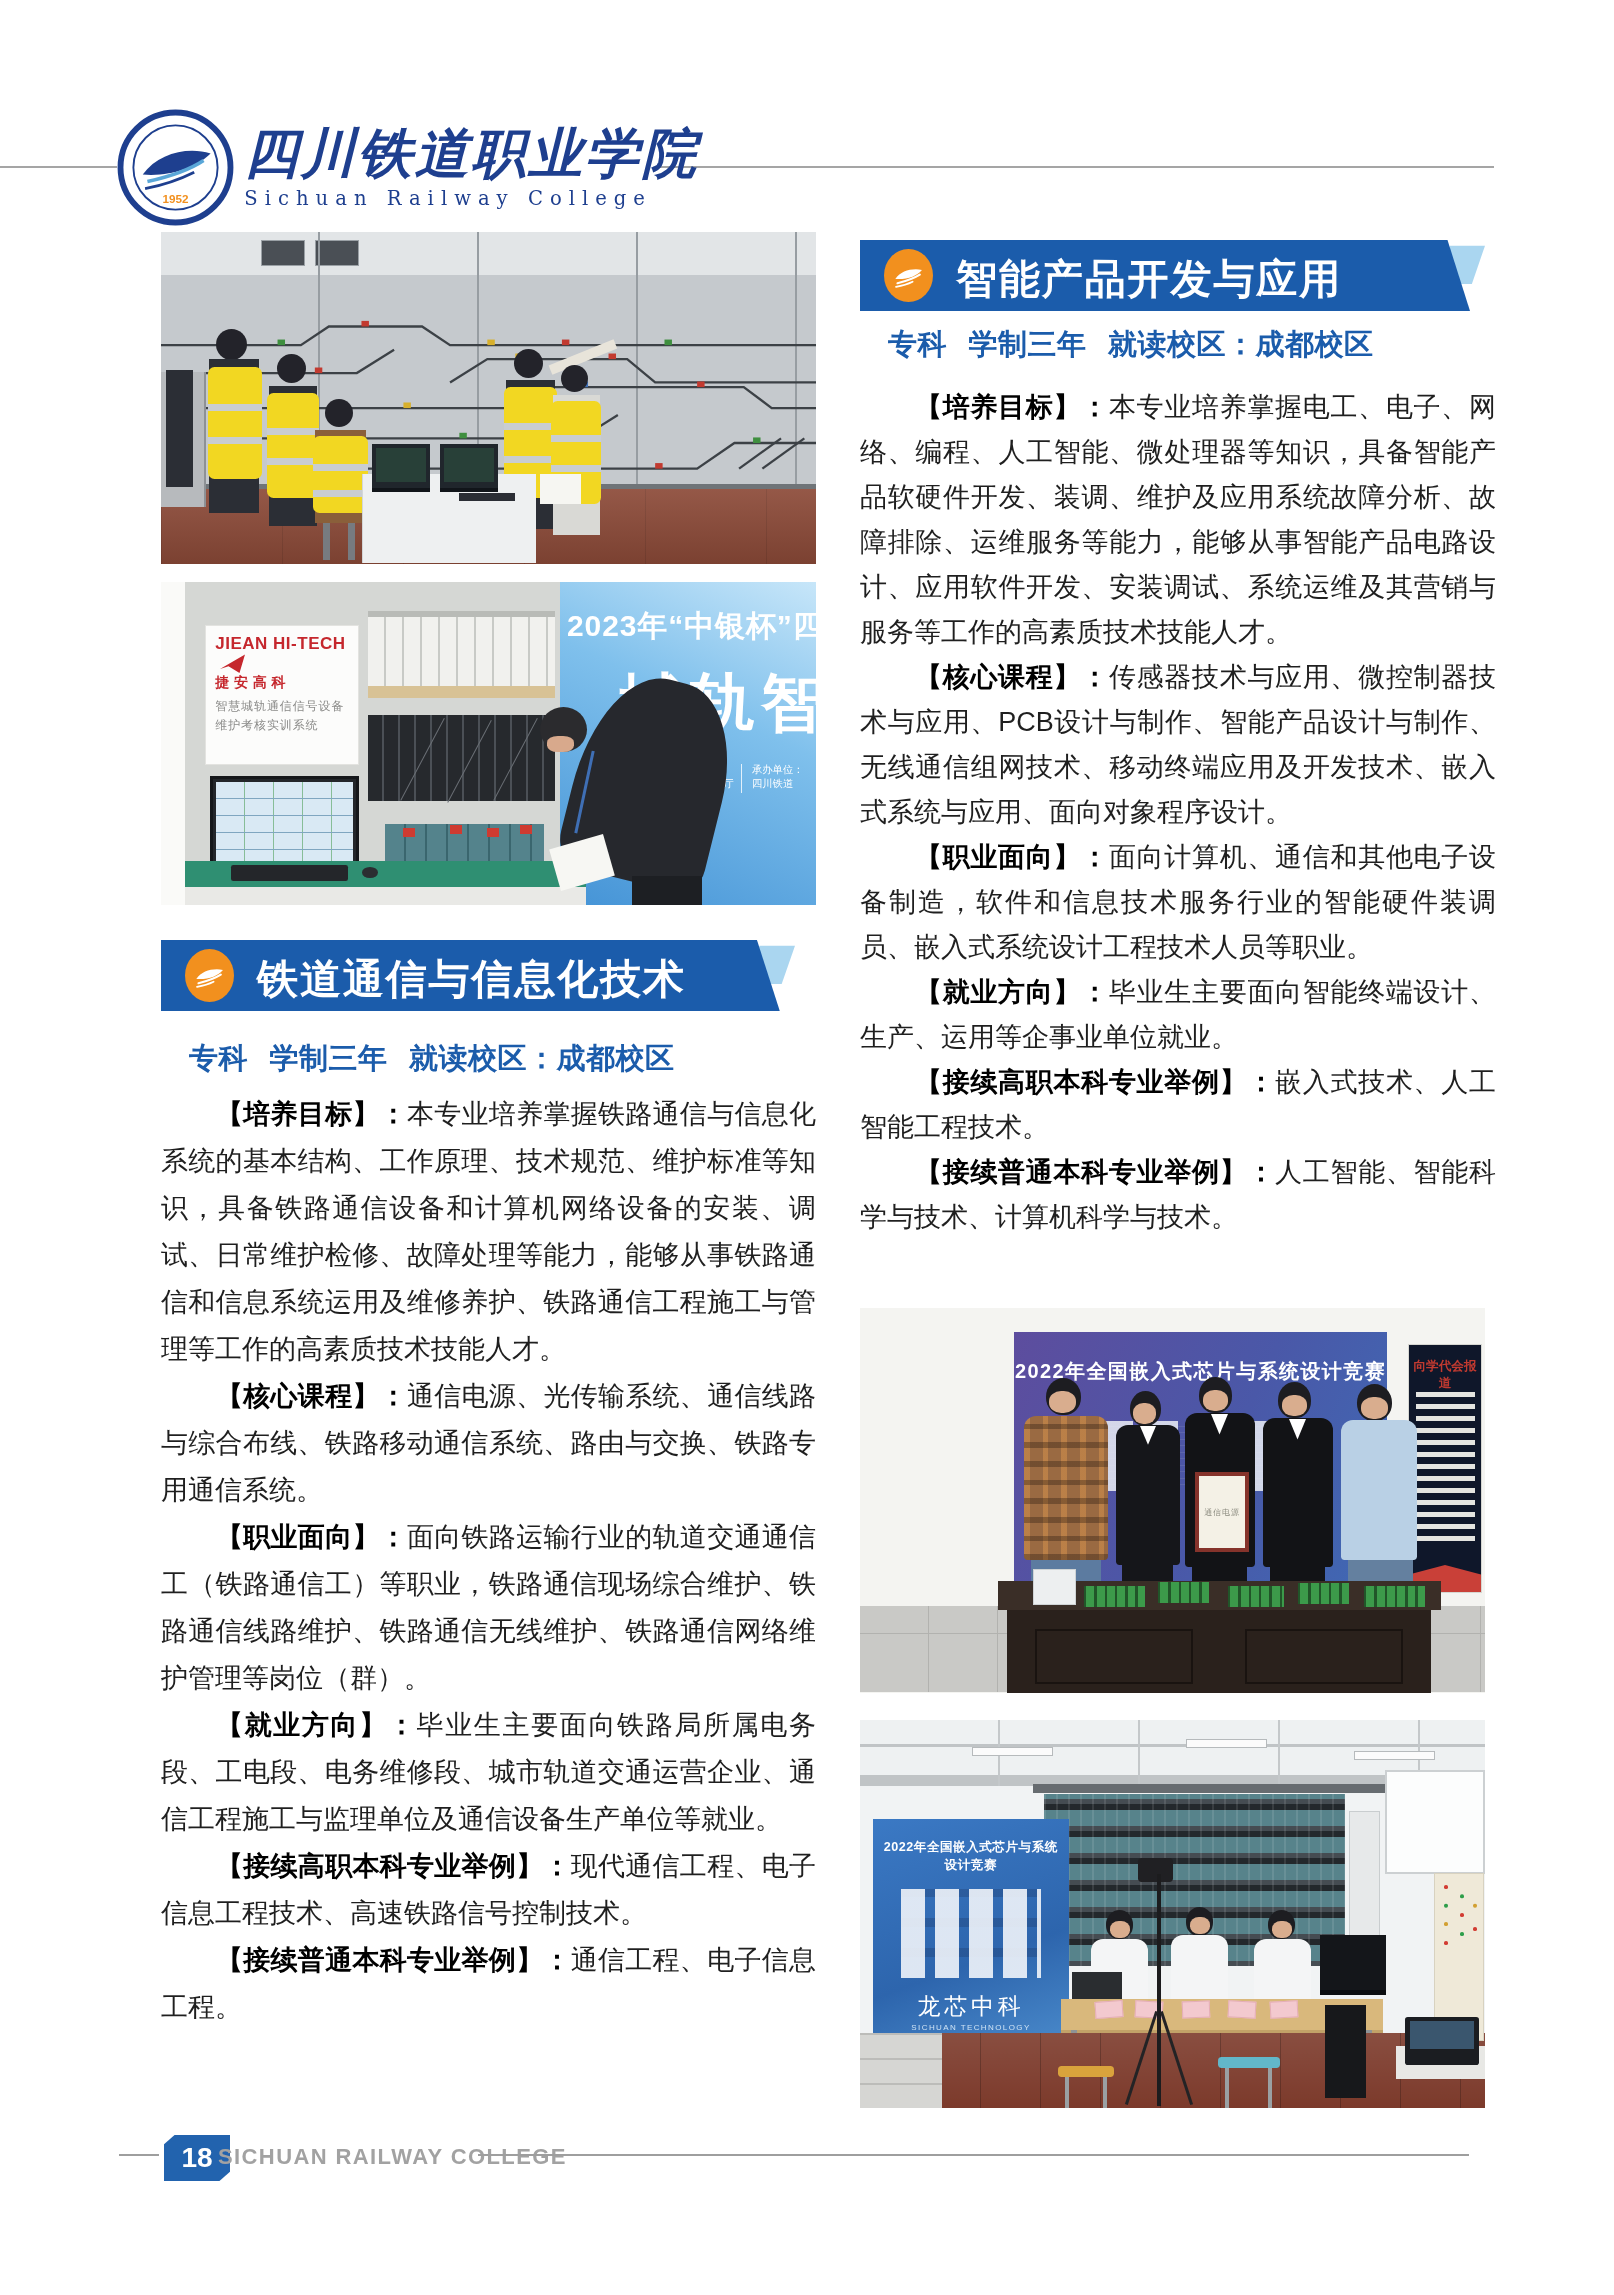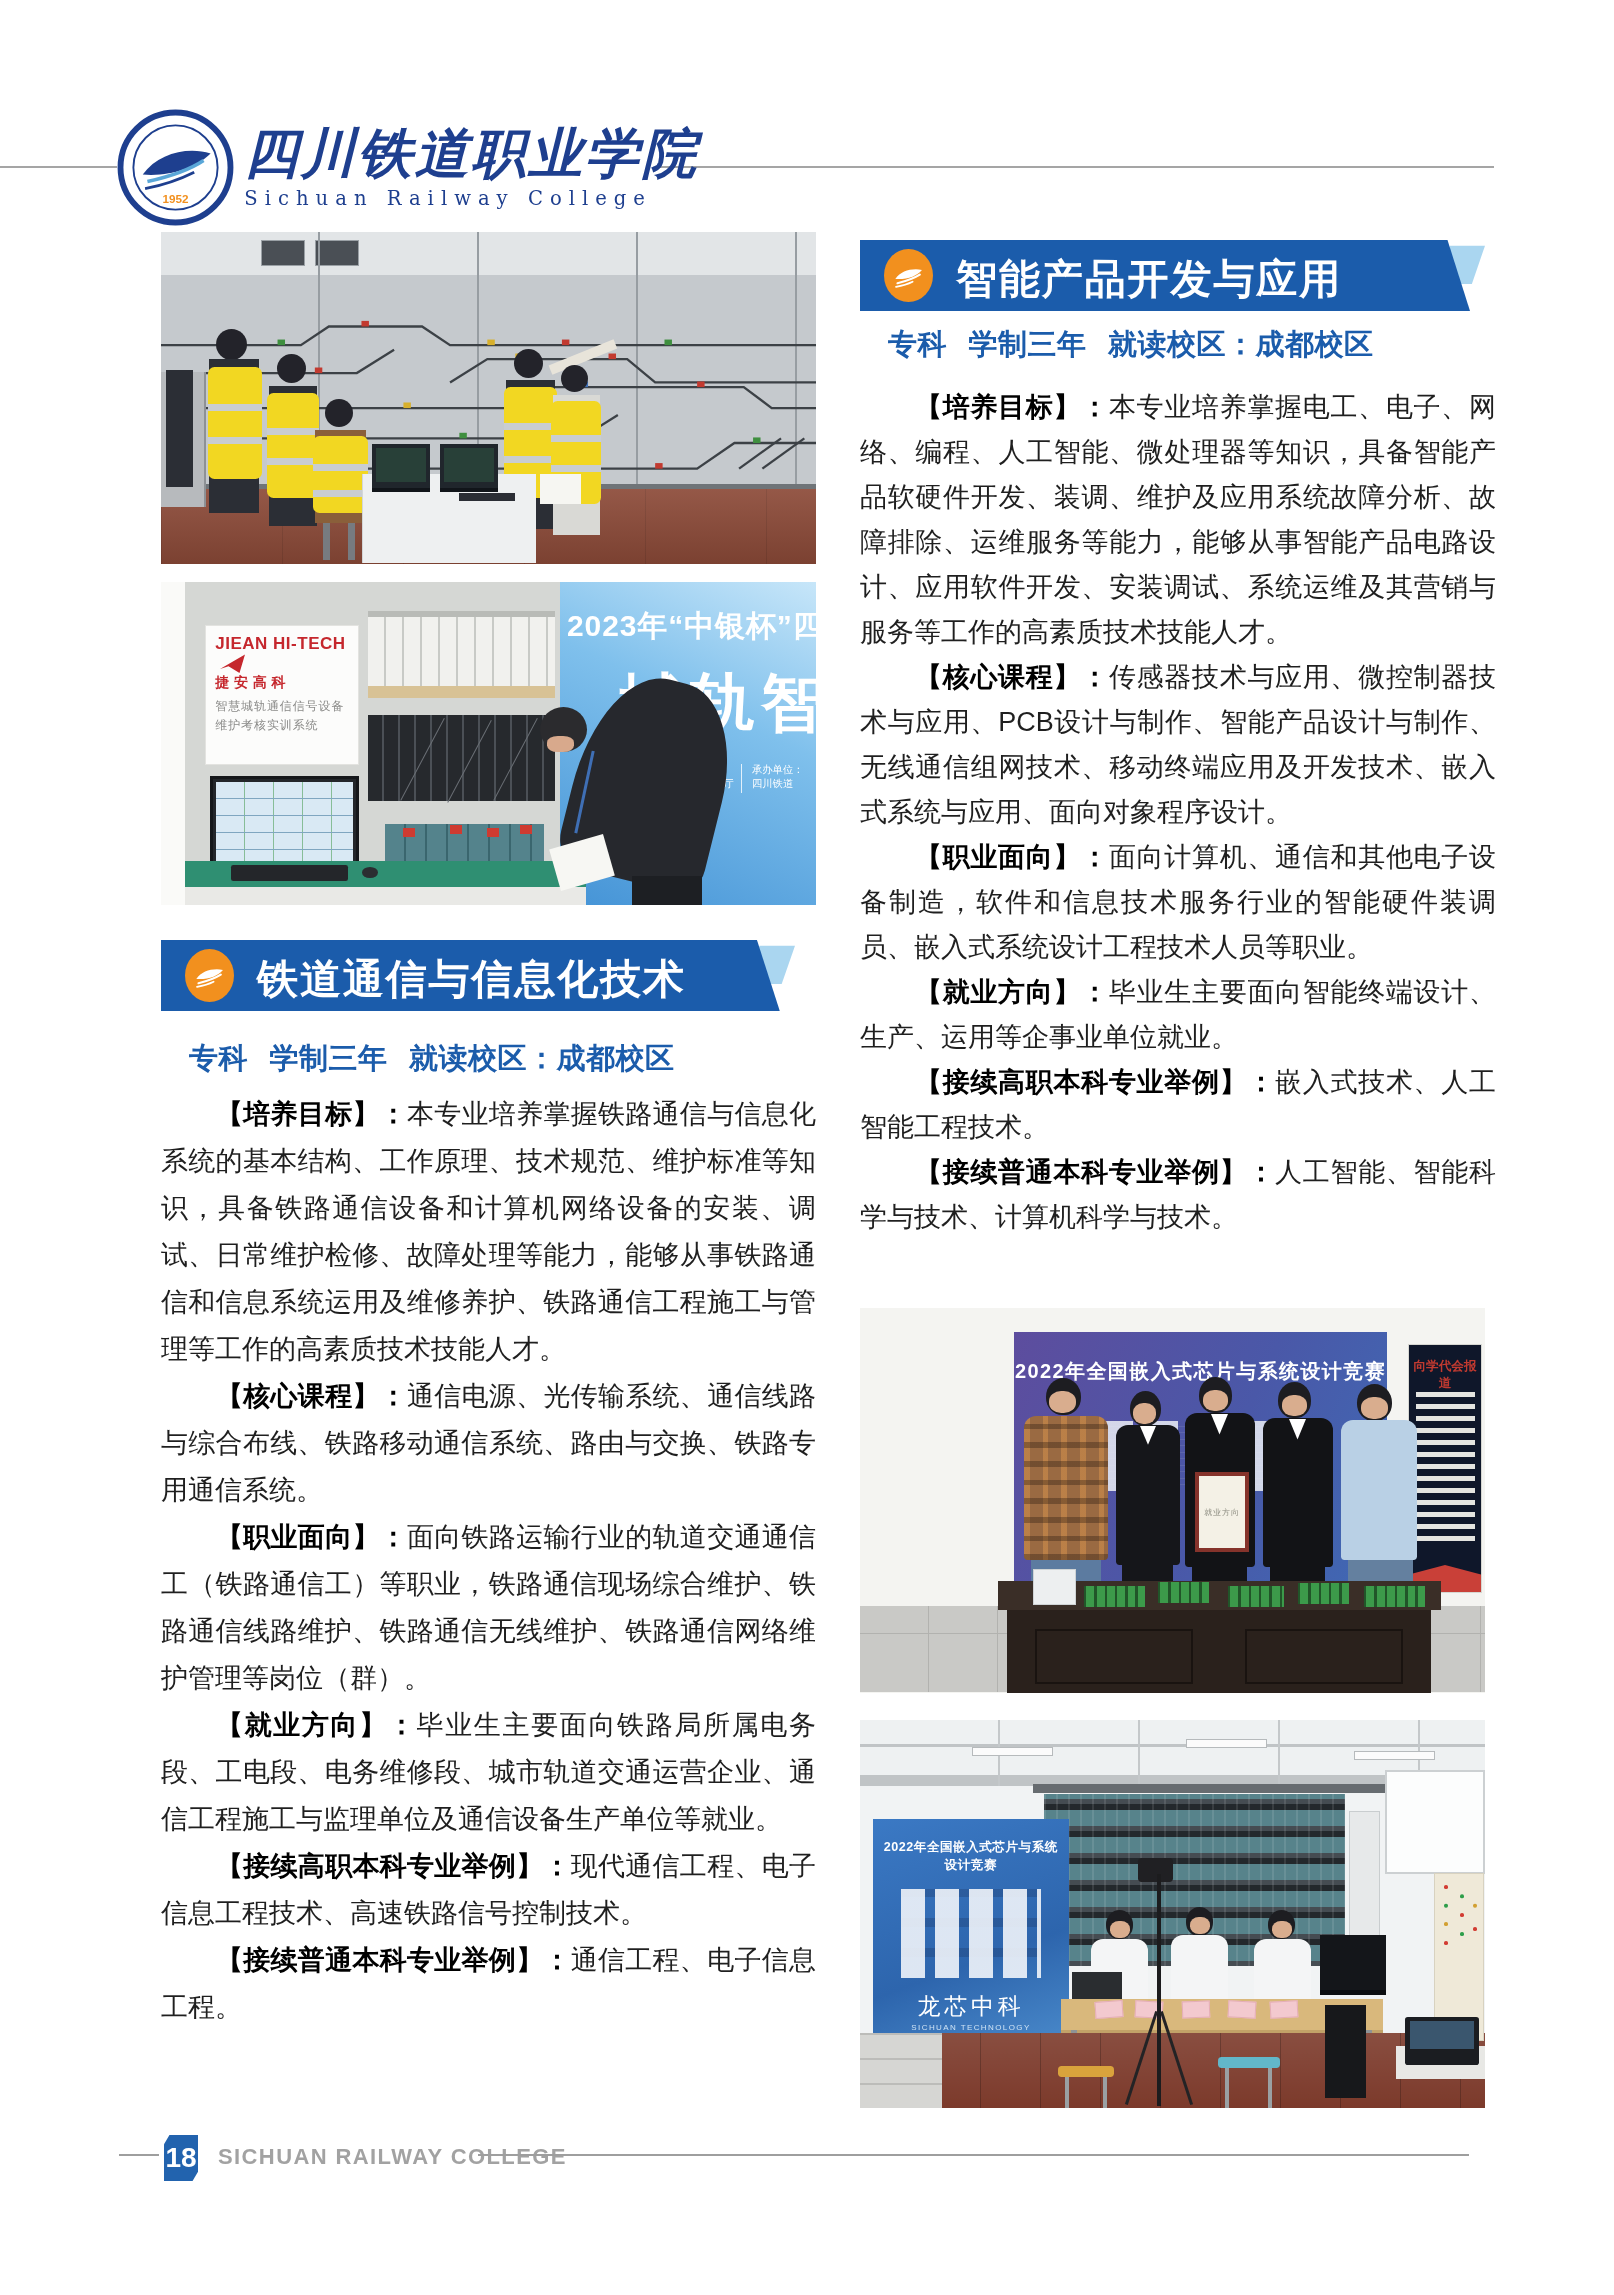--- a/index.html
+++ b/index.html
@@ -135,21 +135,21 @@
   .p4-stool-top{position:absolute;height:11.2px;border-radius:3.7px;}
   .p4-stool-leg{position:absolute;width:3.7px;background:#9aa0a3;}
   .p4-panel{position:absolute;left:574px;top:153px;width:50px;height:168px;background:#efe9d8;border:1.9px solid #d8d2c0;box-sizing:border-box;}
   .p4-dots{position:absolute;left:9.3px;top:11.2px;width:3.7px;height:3.7px;border-radius:50%;background:#d23c32;box-shadow:0 18.7px 0 #2e9e4a,0 37px 0 #d2a032,0 56px 0 #d23c32,16px 9.3px 0 #2e9e4a,16px 28px 0 #d23c32,16px 47px 0 #2e9e4a,29px 18.7px 0 #d2a032,29px 42px 0 #d23c32;}
   .p4-lap2{position:absolute;left:545px;top:297px;width:74px;height:48px;background:#1b1d21;border-radius:2.8px;}
   .p4-lap2 i{position:absolute;left:4.7px;top:3.7px;right:4.7px;bottom:16px;background:#3a566e;display:block;}
   .p4-desk2{position:absolute;left:536px;top:326px;width:89px;height:33px;background:#e8e8e5;}
   .p4-tower{position:absolute;left:465px;top:285px;width:41px;height:93px;background:#17181b;}
 
   
-  .foot-badge{position:absolute;left:164px;top:2135px;width:34px;height:46px;background:#2263ae;clip-path:polygon(16% 0,100% 0,100% 80%,84% 100%,0 100%,0 20%);display:flex;align-items:center;justify-content:center;}
+  .foot-badge{position:absolute;left:164px;top:2135px;width:66px;height:46px;background:#2263ae;clip-path:polygon(16% 0,100% 0,100% 80%,84% 100%,0 100%,0 20%);display:flex;align-items:center;justify-content:center;}
   .foot-badge span{color:#fff;font-size:28px;font-weight:700;}
   .foot-text{position:absolute;left:218px;top:2144px;font-size:22px;font-weight:700;color:#a2a2a2;letter-spacing:1.4px;white-space:nowrap;}
   .foot-dash{position:absolute;left:119px;top:2154px;width:40px;height:2.3px;background:#9e9e9e;}
   .foot-line{position:absolute;left:478px;top:2154px;width:991px;height:2.3px;background:#9e9e9e;}
 </style>
 </head>
 <body>
 
 <div class="page">
 
@@ -384,21 +384,21 @@
       <div class="p3-torso" style="left:256px;top:117px;width:64px;height:140px;background:#15161a;"></div>
       <div class="p3-shirtv" style="left:280px;top:118px;width:16px;height:18.7px;"></div>
       <div style="position:absolute;left:262px;top:256px;width:51px;height:63px;background:#15161a;"></div>
     </div>
     <div class="person">
       <div class="hd" style="left:339px;top:69px;width:33px;height:36px;"></div>
       <div class="fc" style="left:343px;top:82px;width:25px;height:21.4px;"></div>
       <div class="p3-torso" style="left:325px;top:105px;width:70px;height:154px;background:#121316;"></div>
       <div class="p3-shirtv" style="left:351px;top:106px;width:17px;height:20.5px;"></div>
       <div class="p3-cert" style="left:335px;top:164px;width:54px;height:80px;">
-          <span>就业方向</span>
+          <span>通信电源</span>
         </div>
       <div style="position:absolute;left:332px;top:259px;width:55px;height:61px;background:#121316;"></div>
     </div>
     <div class="person">
       <div class="hd" style="left:418px;top:74px;width:33px;height:36px;"></div>
       <div class="fc" style="left:422px;top:87px;width:25px;height:21.4px;"></div>
       <div class="p3-torso" style="left:403px;top:110px;width:70px;height:149px;background:#121316;"></div>
       <div class="p3-shirtv" style="left:429px;top:111px;width:17px;height:20.5px;"></div>
       <div style="position:absolute;left:410px;top:259px;width:55px;height:61px;background:#121316;"></div>
     </div>

